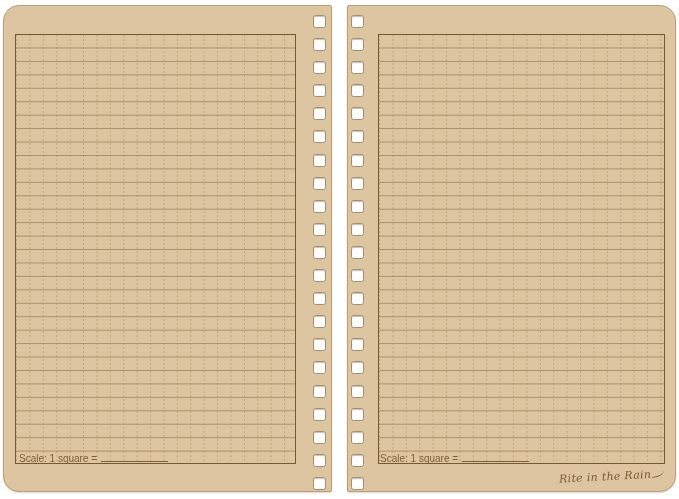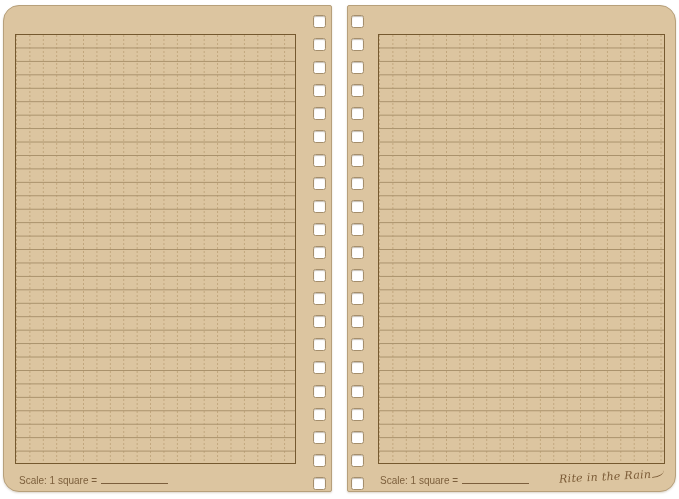--- a/index.html
+++ b/index.html
@@ -66,21 +66,21 @@
     box-sizing: border-box;
     background: var(--hole_fill, #ffffff);
     border: 1px solid var(--hole_border, #a58e6b);
     border-radius: 2.5px;
     box-shadow: inset 0 1px 1px rgba(90, 70, 40, 0.35);
   }
 
   
   .scale-row {
     position: absolute;
-    bottom: 4px;
+    bottom: 26px;
     font-size: 10px;
     color: var(--ink, #7c5f3c);
     white-space: nowrap;
     line-height: 12px;
   }
   .scale-row-left  { left: 15px; }
   .scale-row-right { left: 32px; }
   .scale-blank {
     display: inline-block;
     width: 67px;

